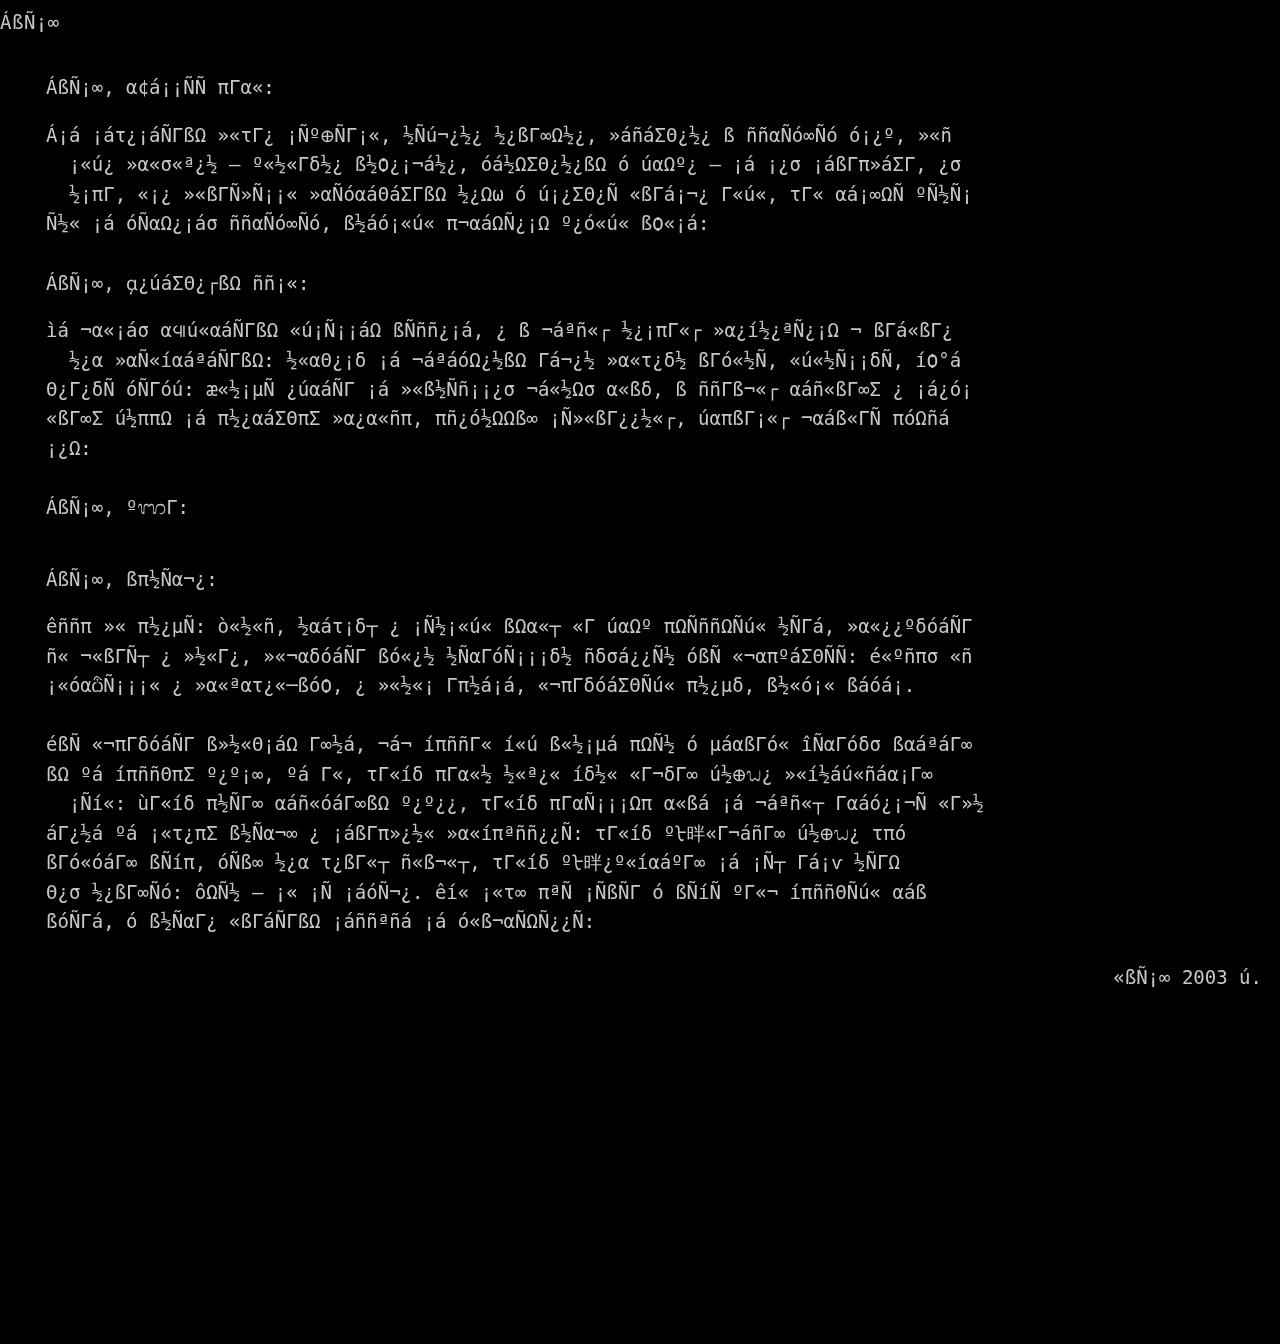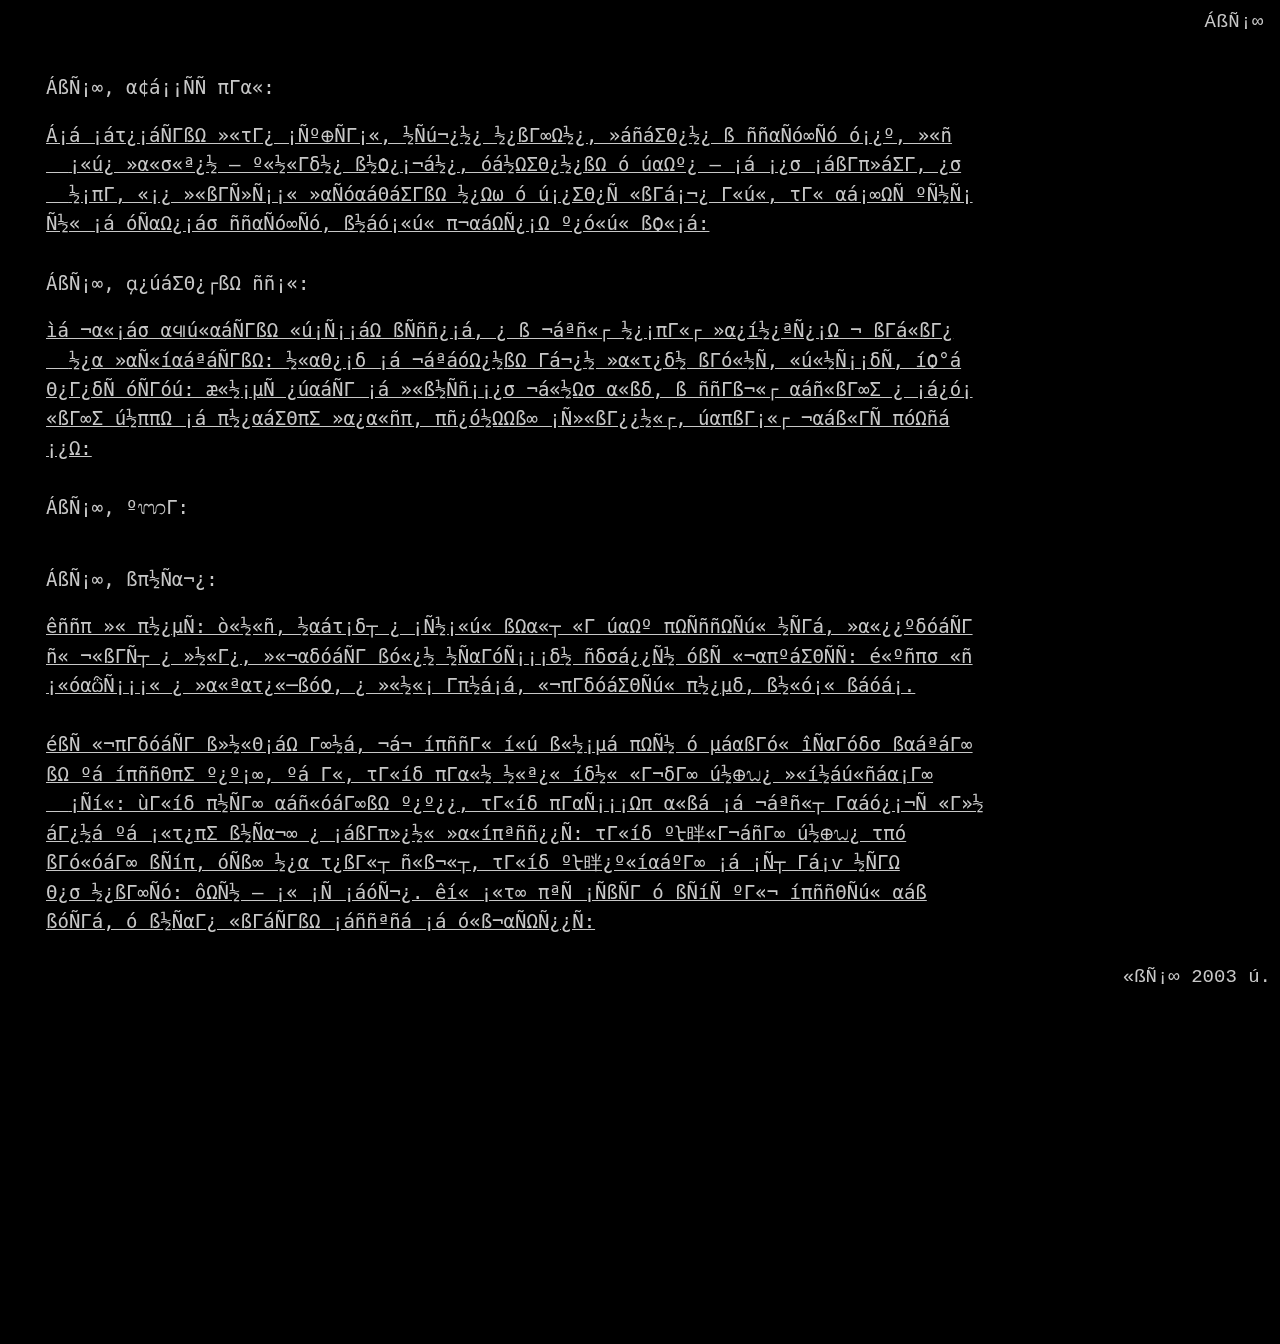--- a/index.html
+++ b/index.html
@@ -14,49 +14,46 @@
     font-family: "DejaVu Sans Mono", "Liberation Mono", monospace;
     font-size: 19px;
     line-height: 1.55;
   }
   .page {
     width: 1280px;
     box-sizing: border-box;
     padding: 8px 0 10px 0;
   }
   .doc-title {
-    text-align: right;
+    text-align: left;
     white-space: pre;
-    margin: 0 16px 36px 0;
+    margin: 0 0 36px 0;
     letter-spacing: 0.5px;
-    font-family: Liberation Mono, monospace;
   }
   .section {
     margin: 0 0 4px 0;
     padding-left: 46px;
   }
   .heading {
     white-space: pre-wrap;
     margin: 0 0 18px 0;
   }
   .para {
     white-space: pre-wrap;
     margin: 0 0 30px 0;
-    text-decoration: underline;
   }
   .para.tight {
     margin-bottom: 18px;
   }
   .spacer-md { height: 20px; }
   .footer {
     text-align: right;
     white-space: pre;
     margin: 26px 0 0 0;
-    padding-right: 9px;
-    font-family: Liberation Mono, monospace;
+    padding-right: 18px;
   }
 </style>
 </head>
 <body>
 
 <div class="page">
 
   <div class="doc-title">ÁßÑ¡∞</div>
 
   <div class="section">

